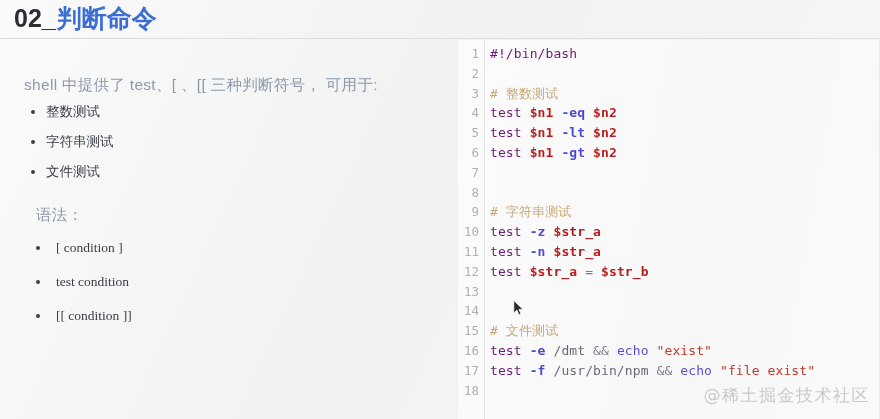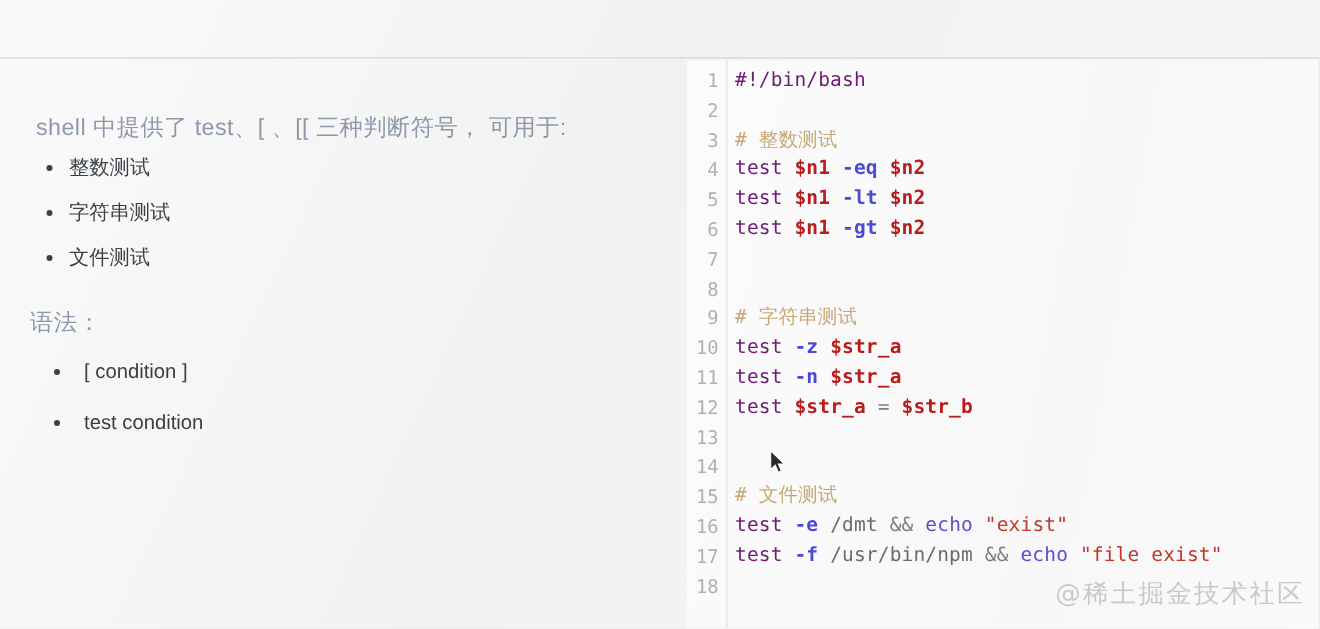--- a/index.html
+++ b/index.html
@@ -86,20 +86,21 @@
     color: #8d99ab;
     white-space: nowrap;
     letter-spacing: 0.3px;
   }
 
   .bullet-list {
     position: absolute;
     list-style: none;
     margin: 0;
     padding: 0;
+    font-family: Liberation Serif, serif;
   }
   .bullet-list.list-a { left: 24px; top: 64px; }
   .bullet-list.list-b { left: 24px; top: 200px; }
 
   .bullet-list li {
     position: relative;
     padding-left: 22px;
     margin: 0 0 13px 0;
     font-size: 13.5px;
     color: #3b4046;
@@ -121,21 +122,21 @@
     height: 4px;
     border-radius: 50%;
     background: #3b4046;
   }
   .bullet-list.list-b li::before {
     left: 12px;
   }
 
   .section-head {
     position: absolute;
-    left: 20px;
+    left: 36px;
     top: 166px;
     font-size: 15.5px;
     color: #8d99ab;
     white-space: nowrap;
     letter-spacing: 0.3px;
   }
 
   
   .code-pane {
     position: absolute;
@@ -232,38 +233,42 @@
     z-index: 8;
     pointer-events: none;
   }
 </style>
 </head>
 <body>
 
 <div class="slide">
 
   <div class="header">
+    <div class="page-title">
+      <span class="t-num">02_</span><span class="t-cn">判断命令</span>
+    </div>
     <div class="header-rule"></div>
   </div>
 
   <div class="left-pane">
 
     <div class="intro-line">shell 中提供了 test、[ 、[[ 三种判断符号， 可用于:</div>
 
     <ul class="bullet-list list-a">
       <li>整数测试</li>
       <li>字符串测试</li>
       <li>文件测试</li>
     </ul>
 
     <div class="section-head">语法：</div>
 
     <ul class="bullet-list list-b">
       <li>[ condition ]</li>
       <li>test condition</li>
+      <li>[[ condition ]]</li>
     </ul>
 
   </div>
 
   <div class="code-pane">
     <div class="gutter-rule"></div>
 
     <div class="code-lines" id="code-lines"><div class="code-row"><span class="ln">1</span><span class="ct"><span class="tok-plain">#!/bin/bash</span></span></div><div class="code-row"><span class="ln">2</span><span class="ct"></span></div><div class="code-row"><span class="ln">3</span><span class="ct"><span class="tok-comment"># 整数测试</span></span></div><div class="code-row"><span class="ln">4</span><span class="ct"><span class="tok-plain">test</span> <span class="tok-var">$n1</span> <span class="tok-flag">-eq</span> <span class="tok-var">$n2</span></span></div><div class="code-row"><span class="ln">5</span><span class="ct"><span class="tok-plain">test</span> <span class="tok-var">$n1</span> <span class="tok-flag">-lt</span> <span class="tok-var">$n2</span></span></div><div class="code-row"><span class="ln">6</span><span class="ct"><span class="tok-plain">test</span> <span class="tok-var">$n1</span> <span class="tok-flag">-gt</span> <span class="tok-var">$n2</span></span></div><div class="code-row"><span class="ln">7</span><span class="ct"></span></div><div class="code-row"><span class="ln">8</span><span class="ct"></span></div><div class="code-row"><span class="ln">9</span><span class="ct"><span class="tok-comment"># 字符串测试</span></span></div><div class="code-row"><span class="ln">10</span><span class="ct"><span class="tok-plain">test</span> <span class="tok-flag">-z</span> <span class="tok-var">$str_a</span></span></div><div class="code-row"><span class="ln">11</span><span class="ct"><span class="tok-plain">test</span> <span class="tok-flag">-n</span> <span class="tok-var">$str_a</span></span></div><div class="code-row"><span class="ln">12</span><span class="ct"><span class="tok-plain">test</span> <span class="tok-var">$str_a</span> <span class="tok-op">=</span> <span class="tok-var">$str_b</span></span></div><div class="code-row"><span class="ln">13</span><span class="ct"></span></div><div class="code-row"><span class="ln">14</span><span class="ct"></span></div><div class="code-row"><span class="ln">15</span><span class="ct"><span class="tok-comment"># 文件测试</span></span></div><div class="code-row"><span class="ln">16</span><span class="ct"><span class="tok-plain">test</span> <span class="tok-flag">-e</span> <span class="tok-path">/dmt</span> <span class="tok-op">&amp;&amp;</span> <span class="tok-kw">echo</span> <span class="tok-str">"exist"</span></span></div><div class="code-row"><span class="ln">17</span><span class="ct"><span class="tok-plain">test</span> <span class="tok-flag">-f</span> <span class="tok-path">/usr/bin/npm</span> <span class="tok-op">&amp;&amp;</span> <span class="tok-kw">echo</span> <span class="tok-str">"file exist"</span></span></div><div class="code-row"><span class="ln">18</span><span class="ct"></span></div></div>
   </div>
 

